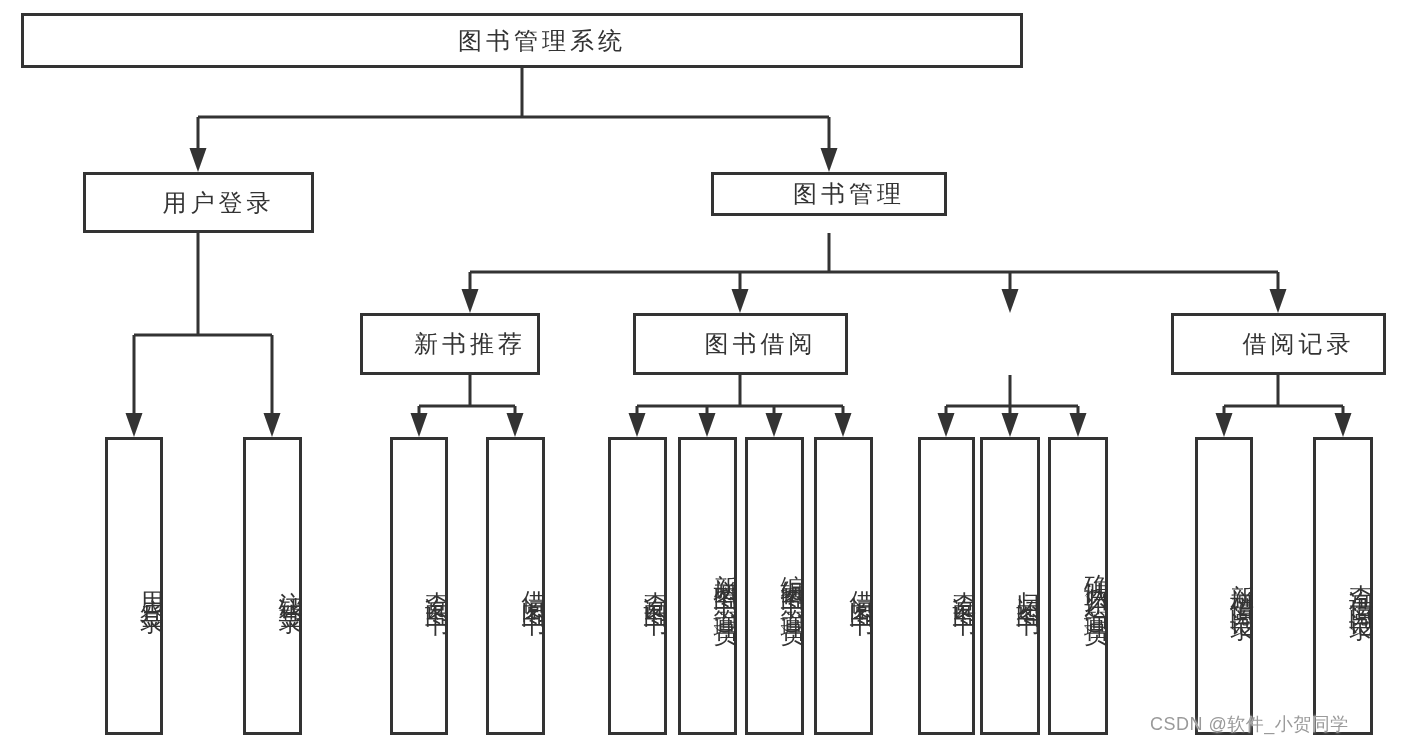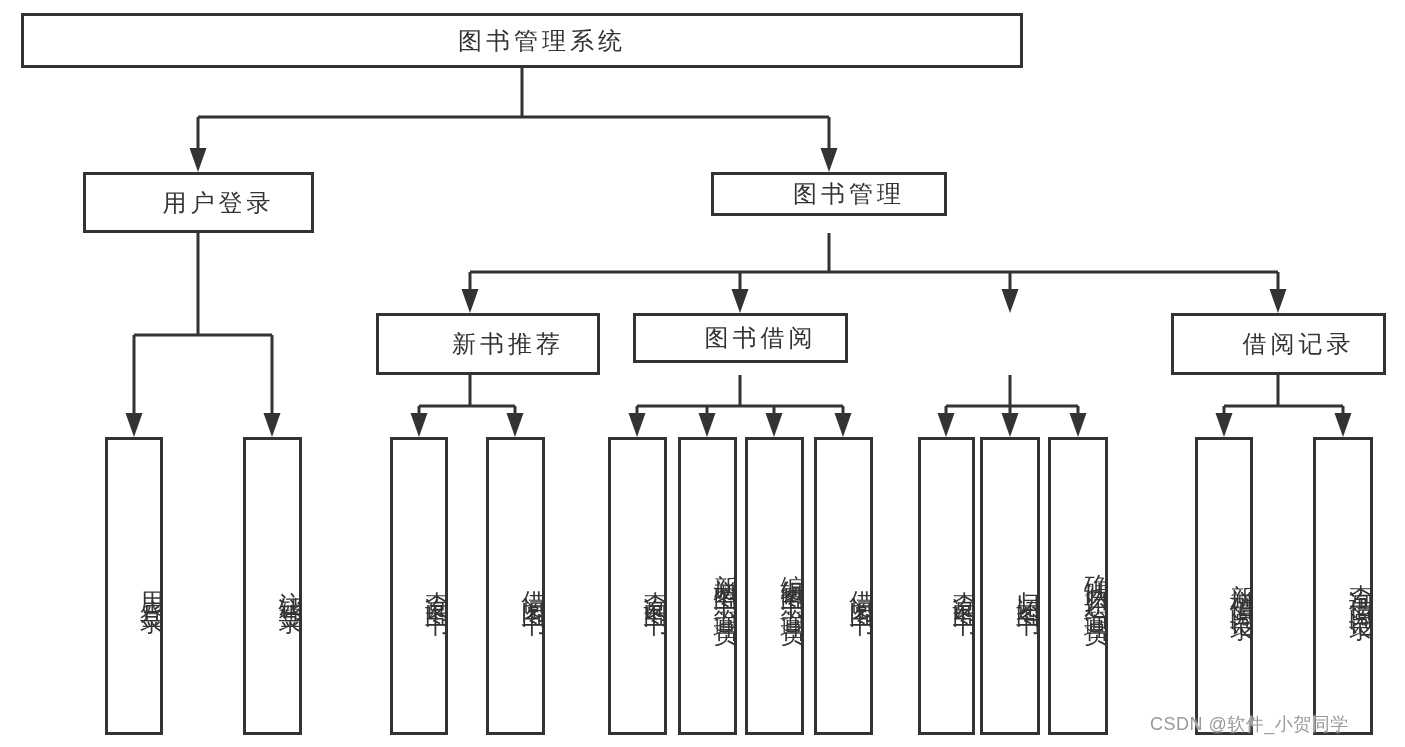--- a/index.html
+++ b/index.html
@@ -96,24 +96,24 @@
     <span class="lbl">图书管理系统</span>
   </div>
 
   <div class="node h" style="left:83px;top:172px;width:231px;height:61px">
     <span class="lbl">用户登录</span>
   </div>
   <div class="node h" style="left:711px;top:172px;width:236px;height:44px">
     <span class="lbl">图书管理</span>
   </div>
 
-  <div class="node h" style="left:376px;top:313px;width:224px;height:62px">
+  <div class="node h" style="left:360px;top:313px;width:180px;height:62px">
     <span class="lbl">新书推荐</span>
   </div>
-  <div class="node h" style="left:633px;top:313px;width:215px;height:50px">
+  <div class="node h" style="left:633px;top:313px;width:215px;height:62px">
     <span class="lbl">图书借阅</span>
   </div>
   <div class="node h" style="left:1171px;top:313px;width:215px;height:62px">
     <span class="lbl">借阅记录</span>
   </div>
 
   <div class="node v" style="left:105px;top:437px;width:58px;height:298px">
     <span class="lbl">用户登录</span>
   </div>
   <div class="node v" style="left:243px;top:437px;width:59px;height:298px">

